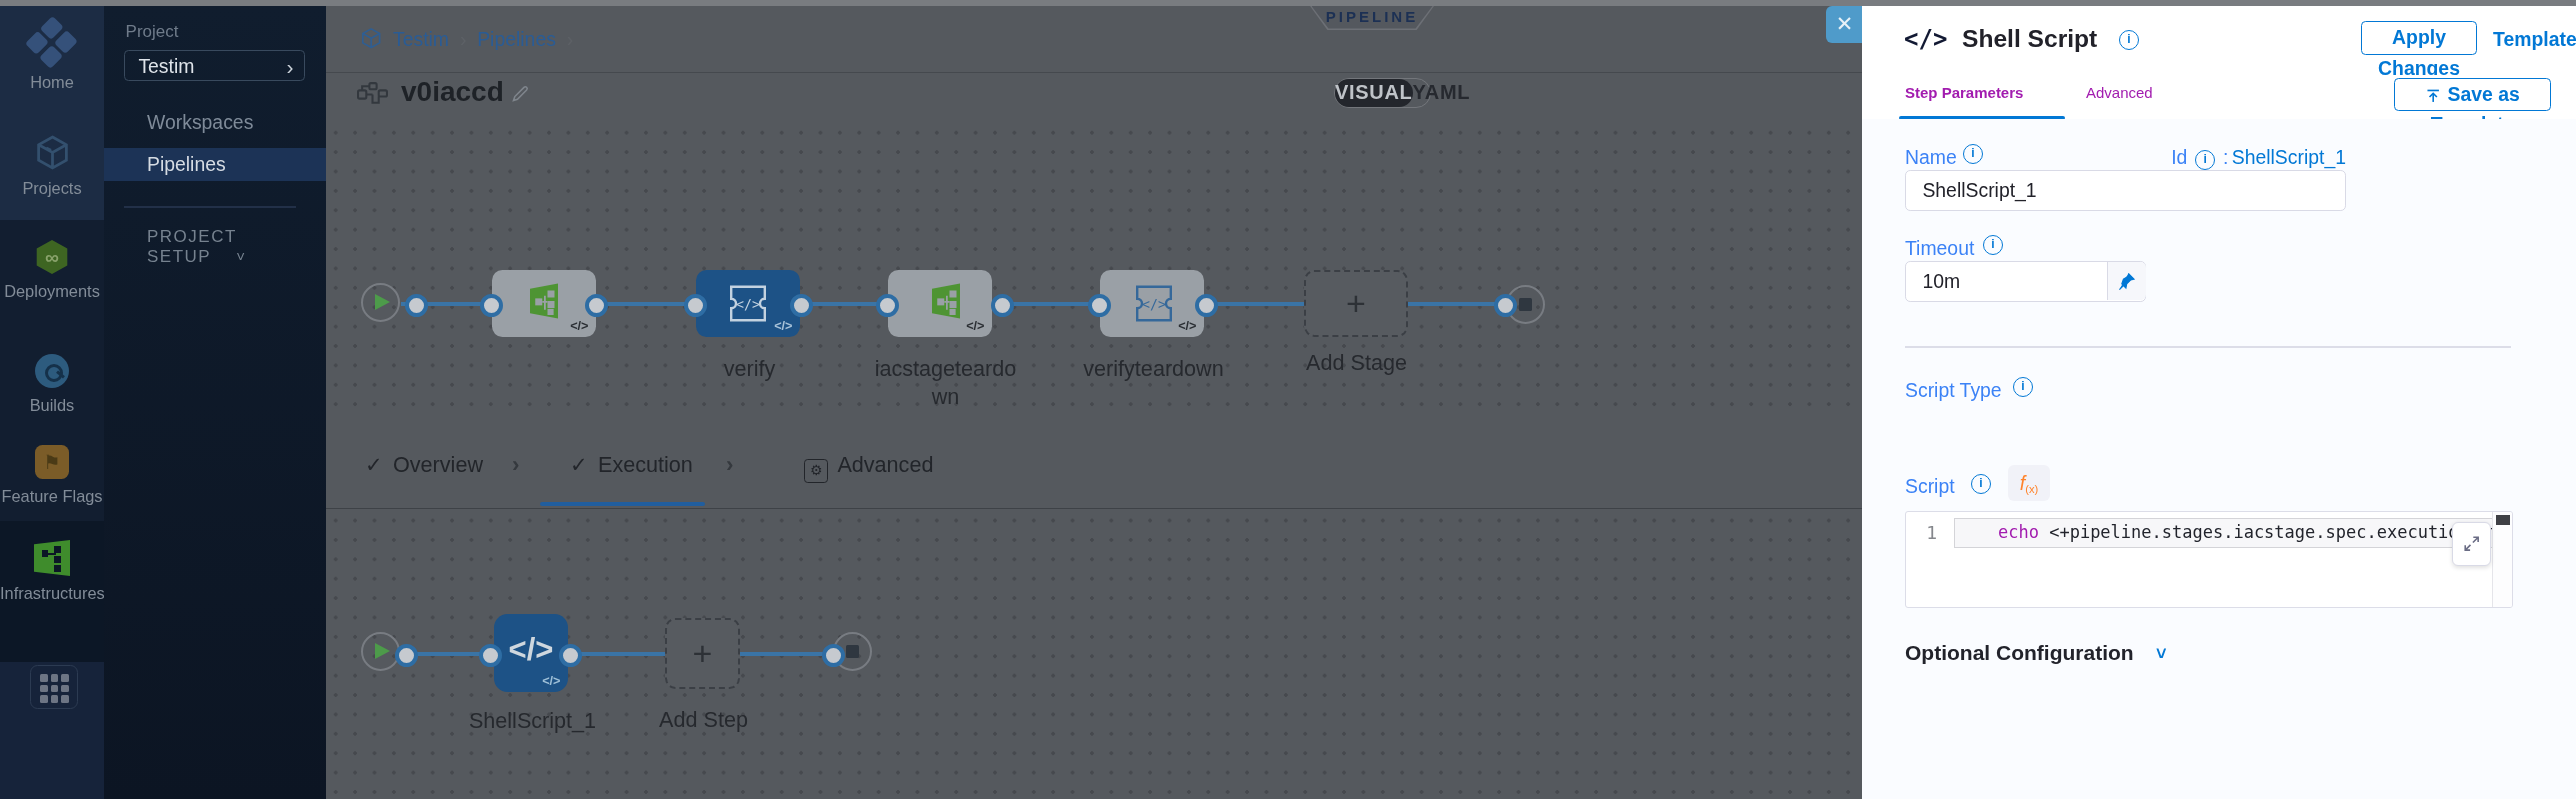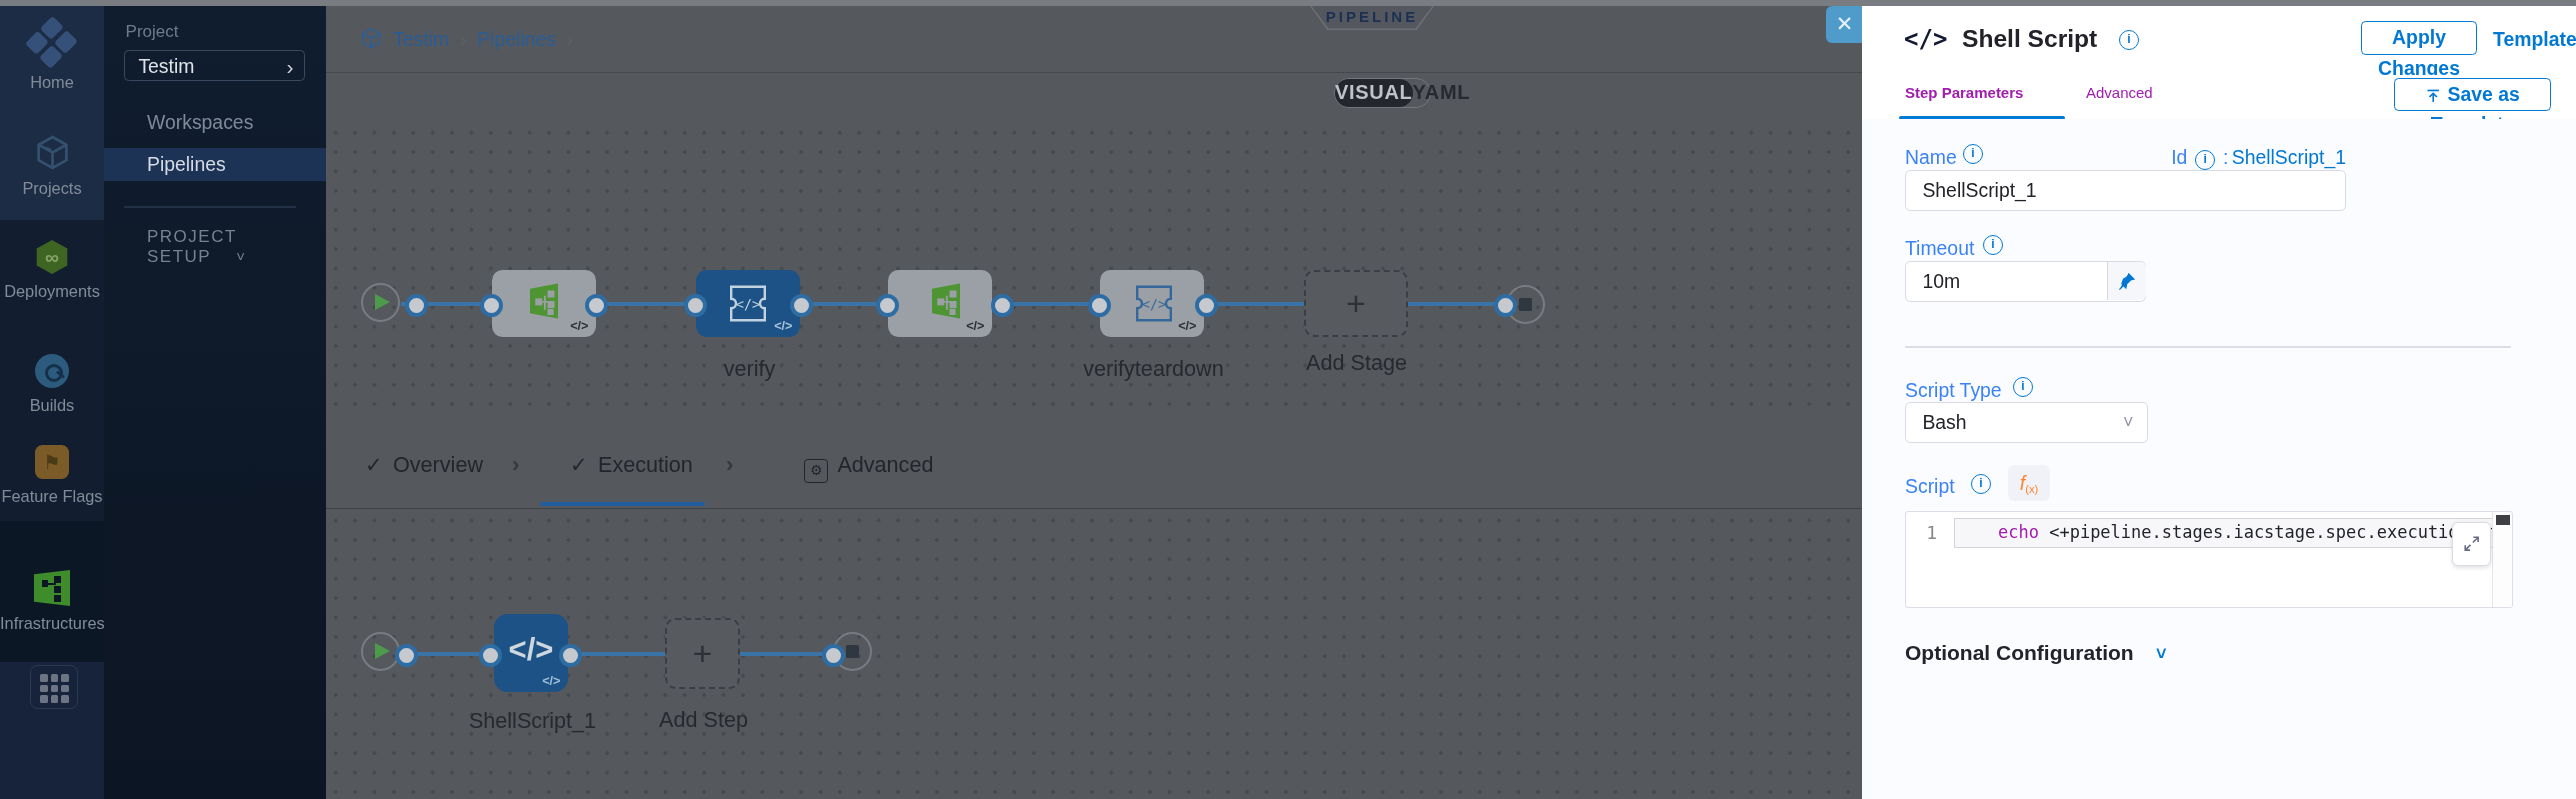--- a/index.html
+++ b/index.html
@@ -170,21 +170,21 @@
       <span>Builds</span>
     </div>
 
     <div class="abs rail-item" style="top:439px;">
       <span class="ricon" style="width:34px;height:34px;border-radius:7.5px;background:#7b5c28;color:#4a3a16;font-size:19.4px;line-height:34px;">
         <span>⚑</span>
       </span>
       <span>Feature Flags</span>
     </div>
 
-    <div class="abs rail-item" style="top:564px;">
+    <div class="abs rail-item" style="top:534px;">
       <span class="ricon" style="width:36px;height:36px;position:relative;margin:0 auto 7.5px auto;background:#3f8c2c;clip-path:polygon(0 12%,100% 0,100% 100%,0 88%);">
         <span style="position:absolute;left:7.5px;top:10.4px;width:6.7px;height:6.7px;background:#0c1726;"></span>
         <span style="position:absolute;left:20px;top:6px;width:6.7px;height:6.7px;background:#0c1726;"></span>
         <span style="position:absolute;left:20px;top:16.4px;width:6.7px;height:6.7px;background:#0c1726;"></span>
         <span style="position:absolute;left:20px;top:25px;width:6.7px;height:6.7px;background:#0c1726;"></span>
         <span style="position:absolute;left:12.7px;top:12.7px;width:9px;height:2.2px;background:#0c1726;"></span>
       </span>
       <span>Infrastructures</span>
     </div>
 
@@ -234,20 +234,38 @@
         <span class="crumb-sep">›</span>
         <span class="crumb">Pipelines</span>
         <span class="crumb-sep">›</span>
       </span>
     </div>
 
     <div id="studio-badge" class="abs">
       <div class="inner"><span>PIPELINE STUDIO</span></div>
     </div>
 
+    <div id="title-row" class="abs">
+      <span class="abs" style="left:31px;top:9px;">
+        <svg width="31" height="25" viewBox="0 0 30 24">
+            <g fill="none" stroke="#33383e" stroke-width="2">
+              <rect x="1" y="8" width="8" height="8" rx="1.5"></rect>
+              <rect x="12" y="1" width="7" height="6" rx="1.5"></rect>
+              <rect x="21" y="8" width="8" height="6" rx="1.5"></rect>
+              <path d="M9 12 h6 M5 8 v-4 h7 M15 12 v8 h6 v-6"></path>
+            </g>
+          </svg>
+      </span>
+      <span id="pipeline-name" class="abs" style="left:75px;top:3px;">v0iaccd</span>
+      <span class="abs" style="left:184px;top:10.4px;">
+        <svg width="21" height="21" viewBox="0 0 24 24">
+            <path d="M4 20 L5.5 15.5 L16 5 a2 2 0 0 1 3 3 L8.5 18.5 Z" fill="none" stroke="#7f858c" stroke-width="1.8"></path>
+          </svg>
+      </span>
+    </div>
 
     <div id="view-toggle" class="abs">
       <div class="seg on">VISUAL</div>
       <div class="seg off">YAML</div>
     </div>
 
     <div id="dots-area" class="abs"></div>
 
     <div class="abs pipe-line" style="left:75px;top:296px;width:1105px;"></div>
 
@@ -320,20 +338,21 @@
     <div class="abs cdot" style="left:259px;top:288px;"></div>
     <div class="abs cdot" style="left:358px;top:288px;"></div>
     <div class="abs cdot" style="left:464px;top:288px;"></div>
     <div class="abs cdot" style="left:550px;top:288px;"></div>
     <div class="abs cdot" style="left:665px;top:288px;"></div>
     <div class="abs cdot" style="left:762px;top:288px;"></div>
     <div class="abs cdot" style="left:869px;top:288px;"></div>
     <div class="abs cdot" style="left:1168px;top:288px;"></div>
 
     <div class="abs graph-label" style="left:345px;top:349px;width:157px;">verify</div>
+    <div class="abs graph-label" style="left:541px;top:349px;width:157px;">iacstageteardown</div>
     <div class="abs graph-label" style="left:749px;top:349px;width:157px;">verifyteardown</div>
     <div class="abs graph-label" style="left:952px;top:343px;width:157px;">Add Stage</div>
 
     <div id="tab-strip" class="abs">
       <span class="abs exec-tab" style="left:39px;top:31px;">
         <span class="chk">✓</span><span>Overview</span>
       </span>
       <span class="abs tab-sep" style="left:186px;top:31px;">›</span>
       <span class="abs exec-tab" style="left:244px;top:31px;">
         <span class="chk">✓</span><span>Execution</span>
@@ -422,24 +441,20 @@
       <span class="abs suffix-box" style="left:245px;top:143px;width:38px;height:38px;">
         <svg style="margin:9px auto 0 auto;" width="19.4" height="19.4" viewBox="0 0 24 24">
             <path d="M14 3 L21 10 L17 11 L12 16 L11 21 L8 18 L3 23 M8 18 L6 16 L8 10 L13 7 Z" fill="#0278d5" stroke="#0278d5" stroke-width="1.5"></path>
           </svg>
       </span>
 
       <div class="abs divider" style="left:43px;top:227px;width:606px;"></div>
 
       <span class="abs fld-label" style="left:43px;top:260px;">Script Type</span>
       <span class="abs info-i" style="left:151px;top:258px;">i</span>
-      <div class="abs t-input" style="left:43px;top:283px;width:243px;height:41px;line-height:38px;">
-        <span>Bash</span>
-        <span class="abs sel-chev" style="right:13.4px;top:0;">˅</span>
-      </div>
 
       <span class="abs fld-label" style="left:43px;top:356px;">Script</span>
       <span class="abs info-i" style="left:109px;top:355px;">i</span>
       <div id="fx-badge" class="abs" style="left:146px;top:346px;width:42px;height:36px;">
         <span style="font-style:italic;font-size:19.4px;line-height:36px;">f</span><sub style="font-size:11.2px;">(x)</sub>
       </div>
 
       <div id="editor" class="abs" style="left:43px;top:392px;width:606px;height:95px;">
         <div id="cur-line"></div>
         <span id="line-num">1</span>

